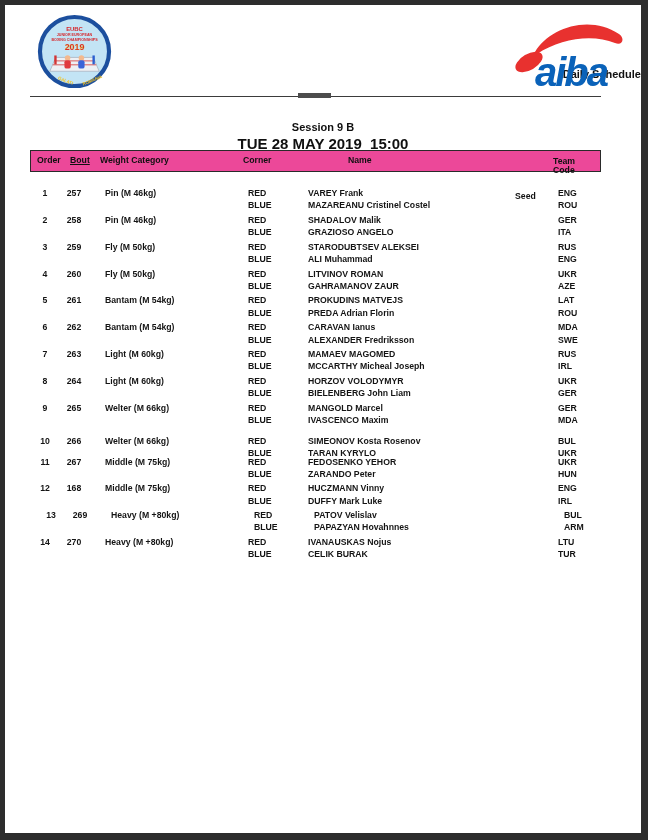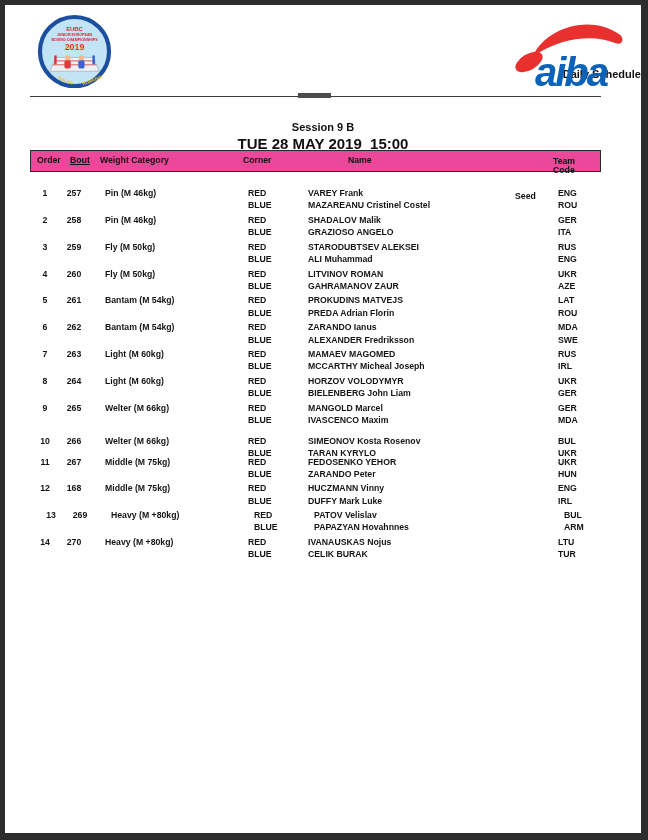--- a/index.html
+++ b/index.html
@@ -191,21 +191,21 @@
     <span class="c-team-red">LAT</span>
     <span class="c-team-blue">ROU</span>
   </div>
 
   <div class="bout" style="top: 134.25px;">
     <span class="c-order">6</span>
     <span class="c-bout">262</span>
     <span class="c-weight">Bantam (M 54kg)</span>
     <span class="c-corner-red">RED</span>
     <span class="c-corner-blue">BLUE</span>
-    <span class="c-name-red">ZARANDO Ianus</span>
+    <span class="c-name-red">CARAVAN Ianus</span>
     <span class="c-name-blue">ALEXANDER Fredriksson</span>
     <span class="c-team-red">MDA</span>
     <span class="c-team-blue">SWE</span>
   </div>
 
   <div class="bout" style="top: 161.1px;">
     <span class="c-order">7</span>
     <span class="c-bout">263</span>
     <span class="c-weight">Light (M 60kg)</span>
     <span class="c-corner-red">RED</span>

